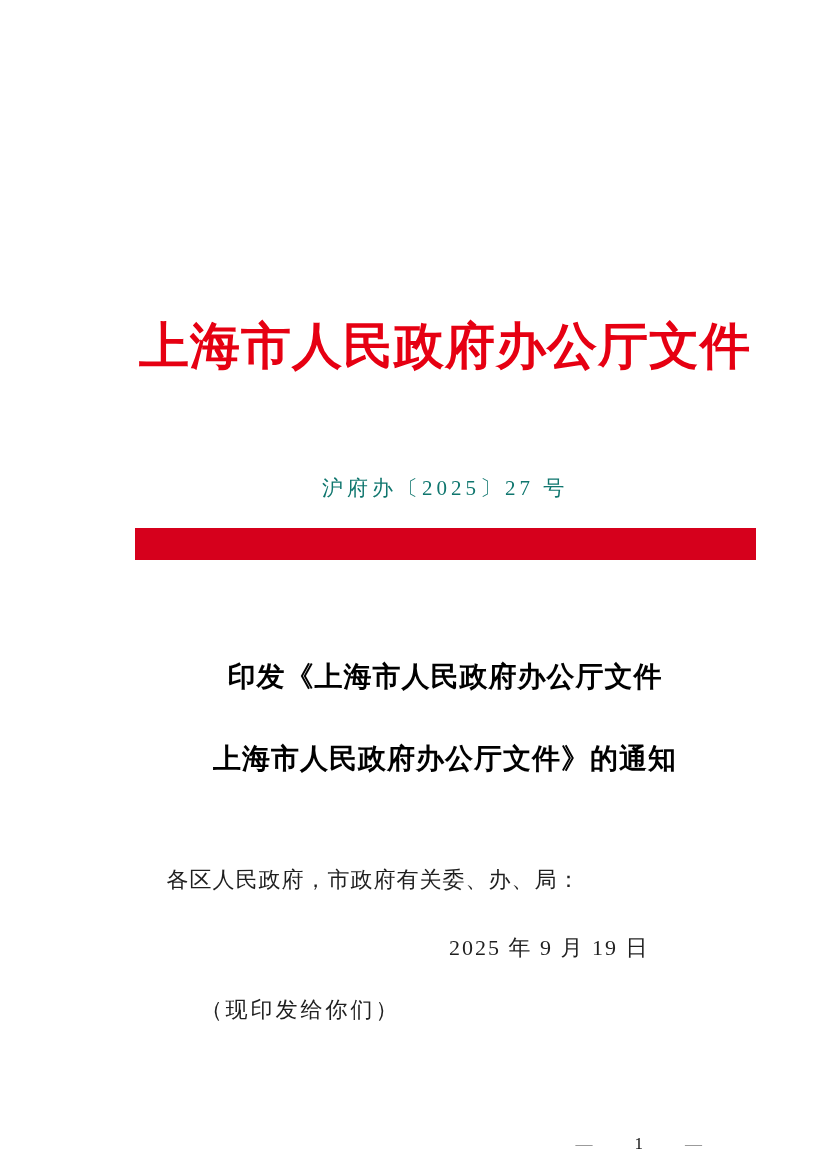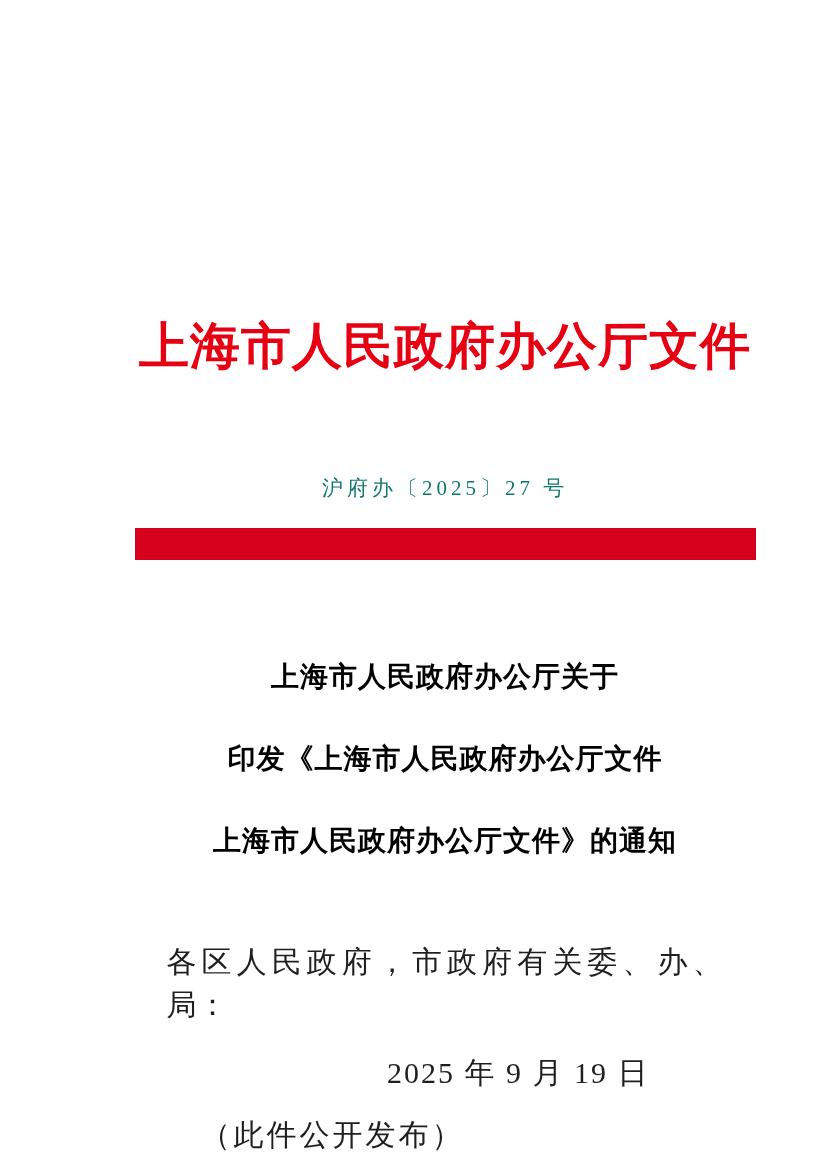--- a/index.html
+++ b/index.html
@@ -47,21 +47,21 @@
     font-size: 28px;
     line-height: 50px;
     font-weight: bold;
     letter-spacing: 1px;
     color: #000000;
   }
   .notice-title span { display: block; }
   .body-block {
     width: 621px;
     margin: 10px auto 0;
-    font-size: 30px;
+    font-size: 22px;
     line-height: 43px;
     letter-spacing: 1px;
     text-align: justify;
     color: #1f1f1f;
   }
   .body-block p { margin: 0; }
   .main-para { text-indent: 34px; }
   .date-line {
     margin-top: 138px;
     line-height: 30px;
@@ -99,30 +99,29 @@
 
 <div class="page">
 
   <h1 class="masthead-title">上海市人民政府办公厅文件</h1>
 
   <div class="doc-number">沪府办〔2025〕27 号</div>
 
   <hr class="red-line">
 
   <h2 class="notice-title">
-    <span>上海市人民政府办公厅关于</span>
     <span>印发《上海市人民政府办公厅文件</span>
     <span>上海市人民政府办公厅文件》的通知</span>
   </h2>
 
   <div class="body-block">
     <p class="salutation">各区人民政府，市政府有关委、办、局：</p>
 
     <p class="date-line">2025 年 9 月 19 日</p>
 
-    <p class="pub-note">（此件公开发布）</p>
+    <p class="pub-note">（现印发给你们）</p>
   </div>
 
   <div class="page-number">
     <span class="dash">—</span><span class="num">1</span><span class="dash">—</span>
   </div>
 
 </div>
 
 </body></html>

